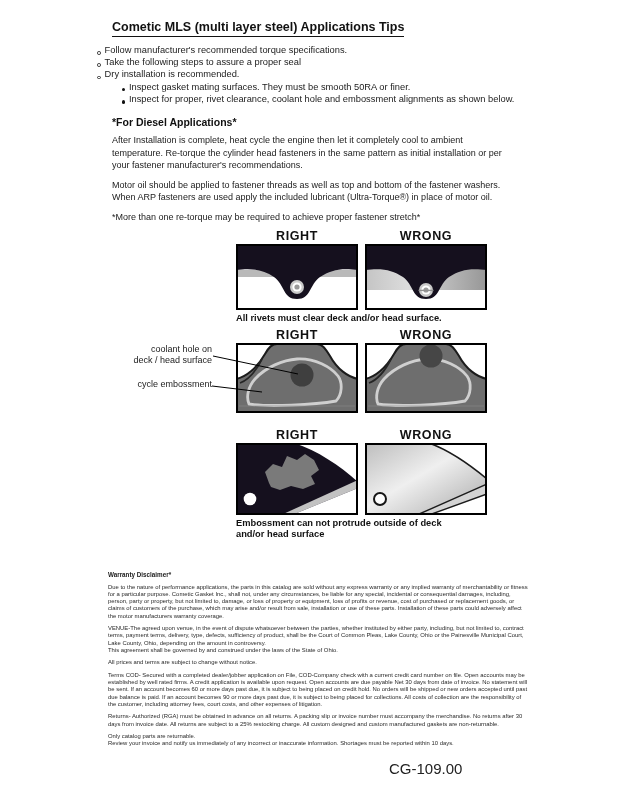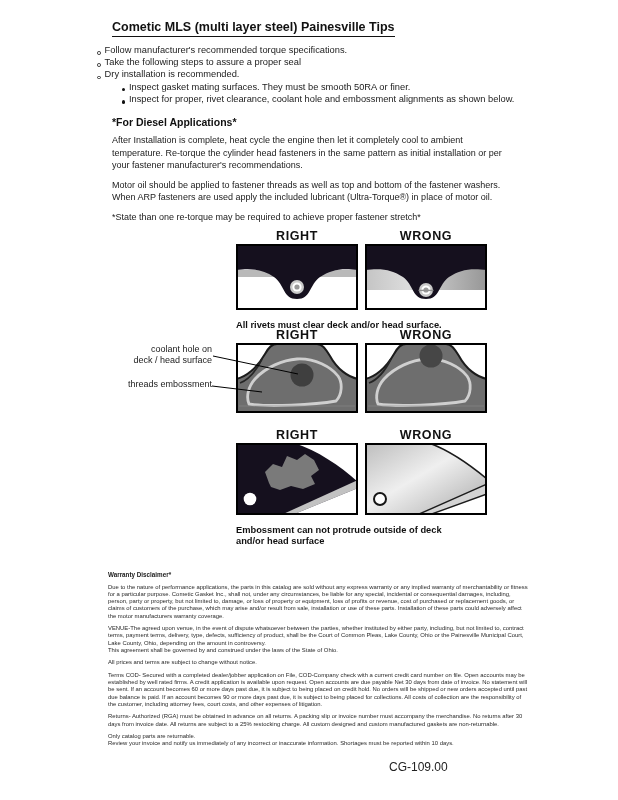--- a/index.html
+++ b/index.html
@@ -31,42 +31,42 @@
   .diesel p { font-size:9px; line-height:12.6px; color:#222; margin-bottom:7px; }
   
   .dset { position:absolute; left:236px; width:251px; }
   .dset .labels { display:flex; gap:7px; }
   .dset .labels span {
     width:122px; text-align:center; font-size:12.5px; font-weight:bold;
     letter-spacing:0.6px; color:#111;
   }
   .dset .panels { display:flex; gap:7px; margin-top:1px; }
   .dset svg { display:block; }
-  .dcaption { font-size:9.3px; font-weight:bold; color:#111; margin-top:10px; line-height:10.5px; white-space:pre-line; }
+  .dcaption { font-size:9.3px; font-weight:bold; color:#111; margin-top:3px; line-height:10.5px; white-space:pre-line; }
   .set1 { top:229px; }
   .set2 { top:328px; }
   .set3 { top:428px; }
   
   .ann { position:absolute; text-align:right; font-size:9px; line-height:10.5px; color:#1c1c1c; }
   .ann-coolant { left:115px; top:344px; width:97px; }
   .ann-emboss  { left:106px; top:379px; width:106px; }
   .leader-svg { position:absolute; left:210px; top:348px; }
   
   .legal { position:absolute; left:108px; top:571px; width:420px; color:#2a2a2a; }
   .legal h3 { font-size:6.3px; font-weight:bold; margin-bottom:6px; color:#1a1a1a; }
   .legal p { font-size:5.9px; line-height:7.15px; margin-bottom:5.5px; white-space:pre-line; }
   
-  .pagenum { position:absolute; left:389px; top:760px; font-size:12px; color:#222; }
+  .pagenum { position:absolute; left:389px; top:760px; font-size:15px; color:#222; }
 </style>
 </head>
 <body>
 
 <div class="page">
 
-  <h1 class="title">Cometic MLS (multi layer steel) Painesville Tips</h1>
+  <h1 class="title">Cometic MLS (multi layer steel) Applications Tips</h1>
 
   <div class="tips">
     <div class="tip-row">
       <span class="o-marker"></span>
       <span>Follow manufacturer's recommended torque specifications.</span>
     </div>
     <div class="tip-row">
       <span class="o-marker"></span>
       <span>Take the following steps to assure a proper seal</span>
     </div>
@@ -83,21 +83,21 @@
         <span class="f-marker"></span>
         <span>Inspect for proper, rivet clearance, coolant hole and embossment alignments as shown below.</span>
       </div>
     </div>
   </div>
 
   <div class="diesel">
     <h2>*For Diesel Applications*</h2>
     <p>After Installation is complete, heat cycle the engine then let it completely cool to ambient temperature. Re-torque the cylinder head fasteners in the same pattern as initial installation or per your fastener manufacturer's recommendations.</p>
     <p>Motor oil should be applied to fastener threads as well as top and bottom of the fastener washers. When ARP fasteners are used apply the included lubricant (Ultra-Torque®) in place of motor oil.</p>
-    <p>*State than one re-torque may be required to achieve proper fastener stretch*</p>
+    <p>*More than one re-torque may be required to achieve proper fastener stretch*</p>
   </div>
 
   <div class="dset set1">
     <div class="labels">
       <span>RIGHT</span>
       <span>WRONG</span>
     </div>
     <div class="panels">
       <svg width="122" height="66" viewBox="0 0 122 66">
         <rect width="122" height="66" fill="#ffffff"></rect>
@@ -159,21 +159,21 @@
         <circle cx="66" cy="13" r="11.5" fill="#464646"></circle>
         <rect x="1" y="1" width="120" height="68" fill="none" stroke="#000" stroke-width="2"></rect>
       </svg>
     </div>
   </div>
 
   <div class="ann ann-coolant">
     <div>coolant hole on</div>
     <div>deck / head surface</div>
   </div>
-  <div class="ann ann-emboss">threads embossment</div>
+  <div class="ann ann-emboss">cycle embossment</div>
   <svg class="leader-svg" width="95" height="50" viewBox="0 0 95 50">
     <line x1="3" y1="8" x2="88" y2="26" stroke="#000" stroke-width="1"></line>
     <line x1="2" y1="38" x2="52" y2="44" stroke="#000" stroke-width="1"></line>
   </svg>
 
   <div class="dset set3">
     <div class="labels">
       <span>RIGHT</span>
       <span>WRONG</span>
     </div>

